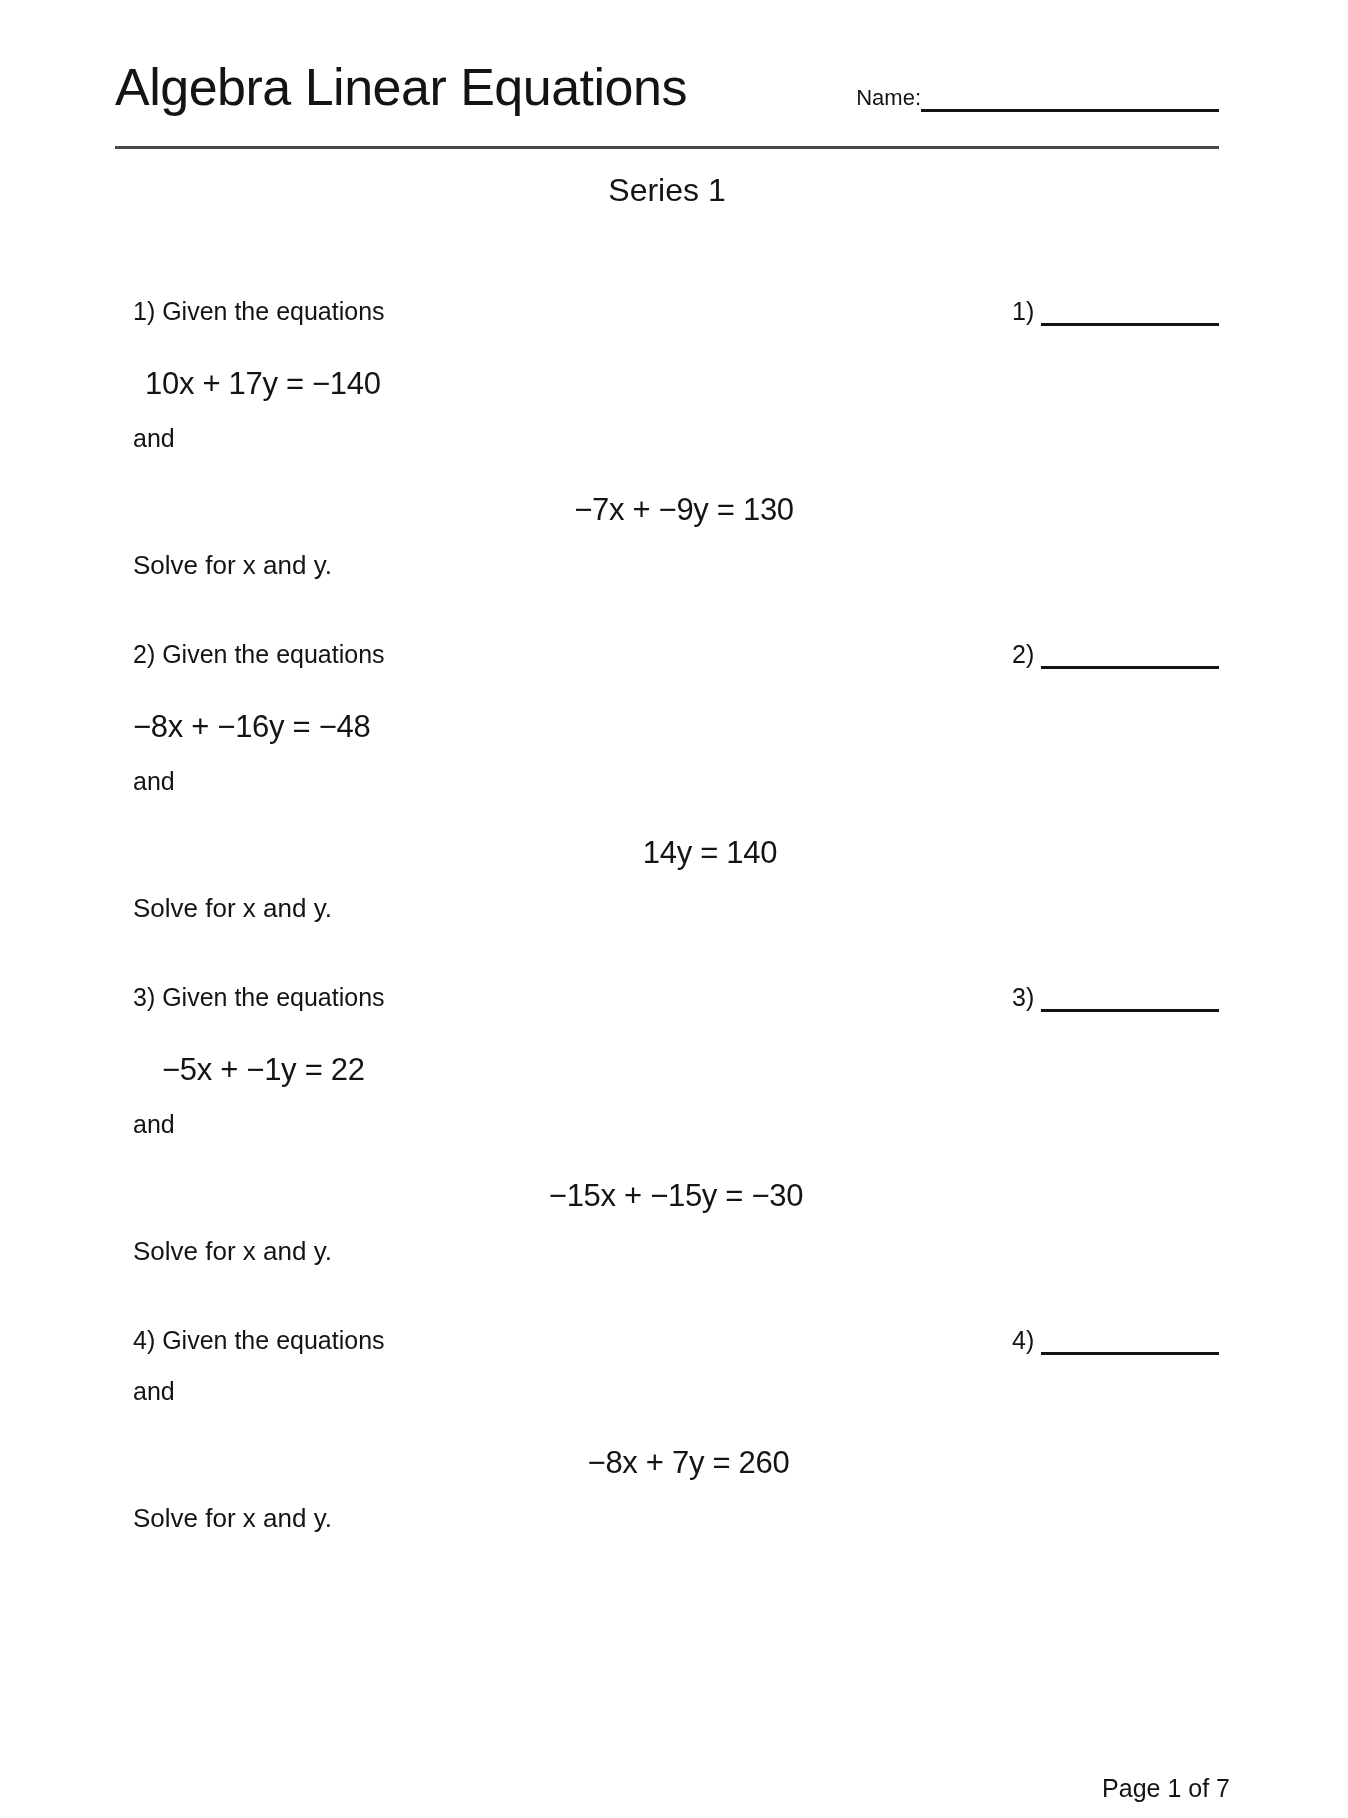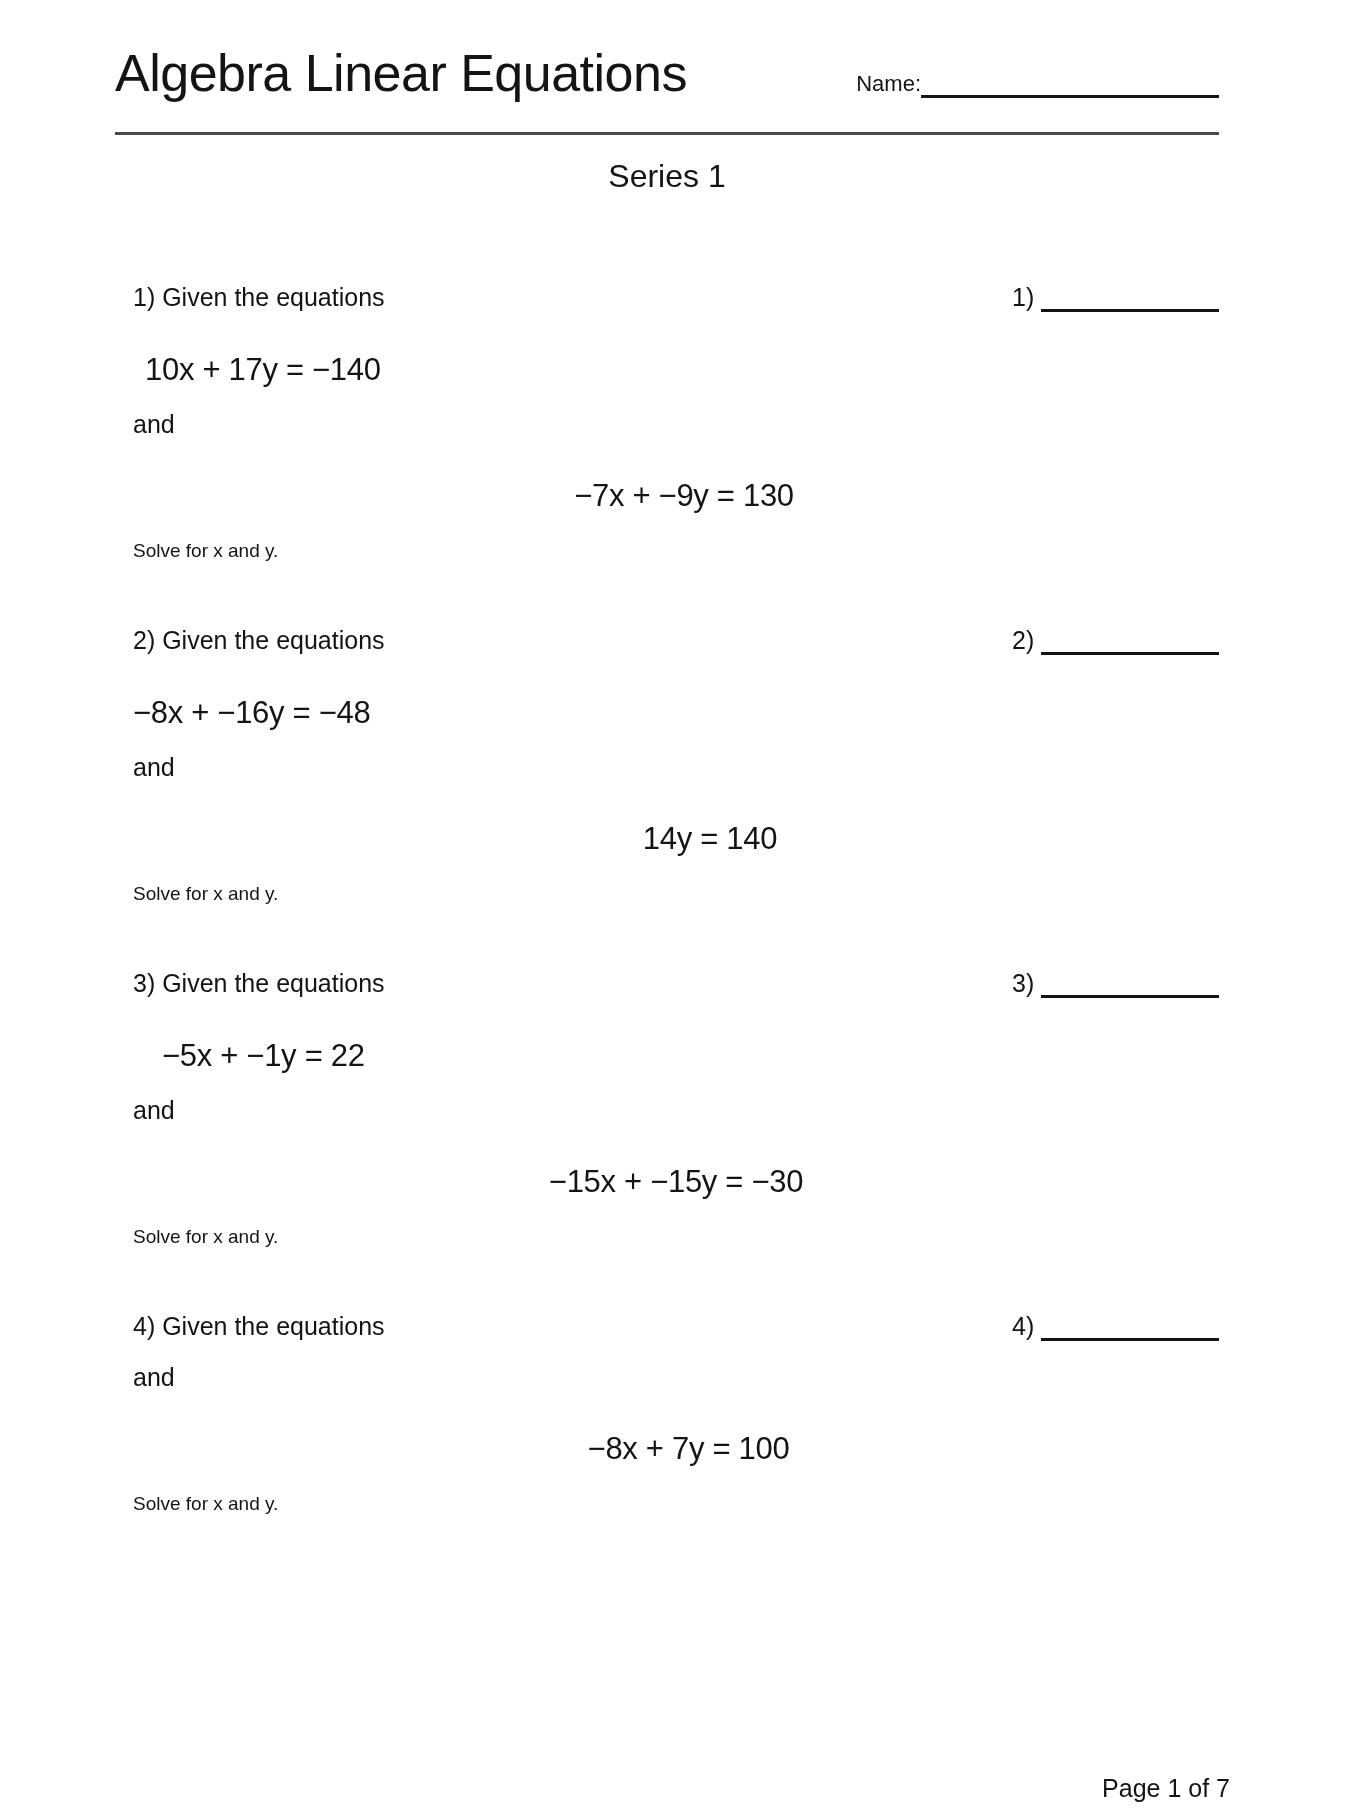--- a/index.html
+++ b/index.html
@@ -8,21 +8,21 @@
   }
   html,body{margin:0;padding:0;background:#ffffff;}
   .page{
     position:relative;
     width:1348px;
     height:1818px;
     box-sizing:border-box;
     background:#ffffff;
     color:var(--text-color);
     font-family:"Liberation Sans", sans-serif;
-    padding:44px 129px 0 115px;
+    padding:58px 129px 0 115px;
     overflow:hidden;
   }
   .header-row{
     display:flex;
     align-items:baseline;
   }
   .title{
     font-size:52px;
     font-weight:400;
     line-height:58px;
@@ -88,21 +88,21 @@
     white-space:pre;
   }
   .equation.first{margin-top:38px;}
   .equation.second{margin-top:37px;text-align:center;}
   .and-line{
     font-size:25px;
     line-height:32px;
     margin-top:19px;
   }
   .solve-line{
-    font-size:19px;
+    font-size:26px;
     line-height:32px;
     margin-top:20px;
   }
   .footer{
     position:absolute;
     right:118px;
     bottom:14px;
     font-size:25px;
     line-height:32px;
   }
@@ -169,20 +169,20 @@
 
     <section class="problem">
       <div class="prob-row">
         <span class="prompt">4) Given the equations</span>
         <span class="answer-cell">
           <span>4)</span>
           <span class="answer-line"></span>
         </span>
       </div>
       <div class="and-line">and</div>
-      <div class="equation second" style="margin-left: 25px;">−8x + 7y = 100</div>
+      <div class="equation second" style="margin-left: 25px;">−8x + 7y = 260</div>
       <div class="solve-line">Solve for x and y.</div>
     </section>
   </main>
 
   <div class="footer">Page 1 of 7</div>
 
 </div>
 
 </body></html>

